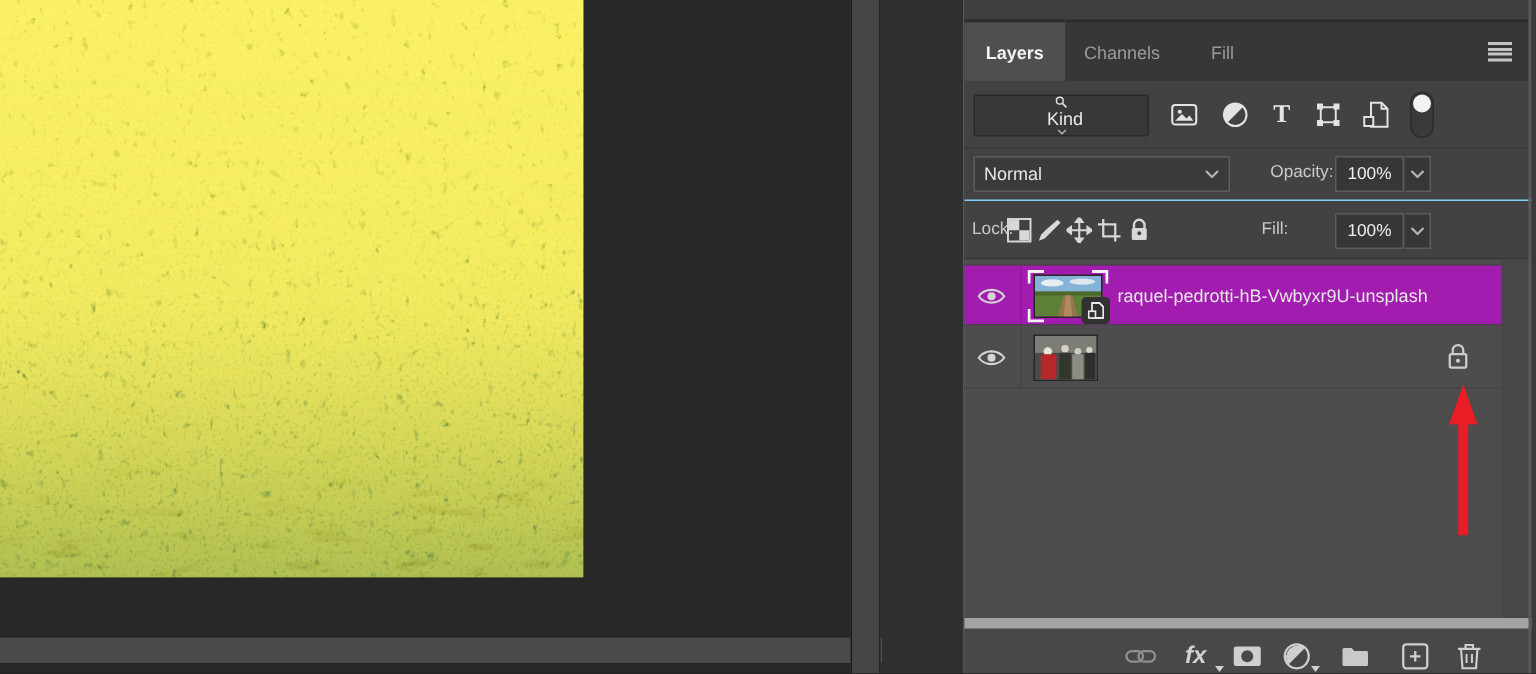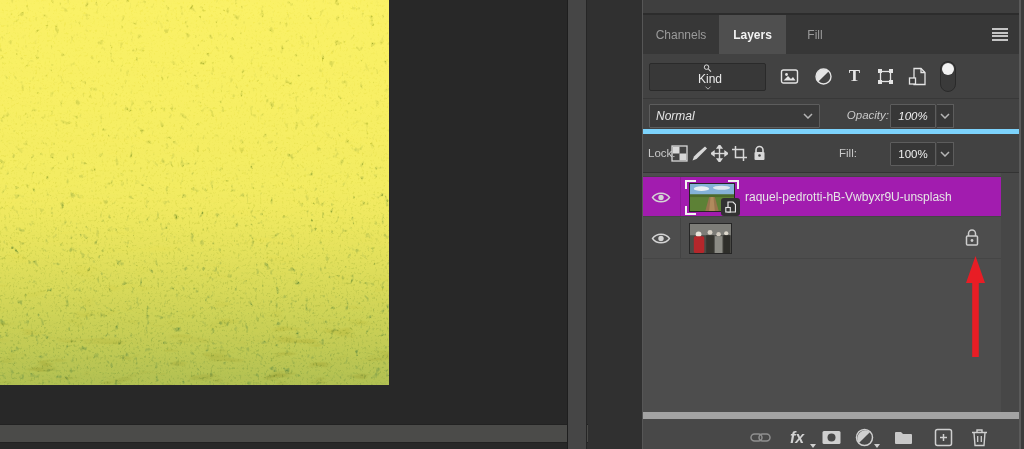--- a/index.html
+++ b/index.html
@@ -30,32 +30,32 @@
 
   .controls { background:#424242; }
   .filter-row { position:relative; height:45px; border-bottom:1px solid #383838; }
   .kind-box { position:absolute; left:6px; top:9px; width:117px; height:28px; background:#383838; border:1px solid #2a2a2a; border-radius:2px; display:flex; align-items:center; padding:0 6px;flex-direction:column; }
   .kind-label { font-size:12px; color:#eaeaea; margin-left:5px; flex:1; }
   .f-icon { position:absolute; top:13px; width:19px; height:19px; }
   .type-glyph { font-family:"Liberation Serif", serif; font-weight:bold; font-size:17px; color:#e6e6e6; line-height:19px; text-align:center; width:19px; position:absolute; top:12px; }
   .toggle-pill { position:absolute; left:297px; top:7px; width:16px; height:31px; background:#3a3a3a; border:1px solid #2a2a2a; border-radius:8px; }
   .toggle-pill .knob { position:absolute; left:1px; top:1px; width:12px; height:12px; border-radius:50%; background:#f2f2f2; }
 
-  .blend-row { position:relative; height:35px; border-bottom:5px solid #7dd3fc;font-style:italic; }
+  .blend-row { position:relative; height:35px; border-bottom:1px solid #7dd3fc; }
   .select-box { position:absolute; left:6px; top:5px; width:171px; height:24px; background:#3a3a3a; border:1px solid #5d5d5d; border-radius:1px; display:flex; align-items:center; padding:0 6px; }
   .select-box .sel-label { font-size:12px; color:#e6e6e6; flex:1; }
   .small-label { position:absolute; font-size:11.5px; color:#c9c9c9; }
   .opacity-label { left:186px; top:10px; width:60px; text-align:right; }
   .value-field { position:absolute; width:46px; height:24px; background:#373737; border:1px solid #5d5d5d; border-radius:1px; font-size:11.5px; color:#efefef; text-align:center; line-height:22px; }
   .chev-cell { position:absolute; width:17px; height:24px; background:#373737; border:1px solid #5d5d5d; border-left:none; display:flex; align-items:center; justify-content:center; }
 
   .lock-row { position:relative; height:39px; border-bottom:1px solid #333; }
   .lock-label { left:5px; top:13px; }
   .l-icon { position:absolute; top:11px; width:17px; height:17px; }
-  .fill-label { left:196px; top:13px; width:46px; text-align:left; }
+  .fill-label { left:184px; top:13px; width:46px; text-align:center; }
 
   .layer-list { position:relative; height:239px; background:#4d4d4d; }
   .list-gutter { position:absolute; left:358px; top:0; width:18px; height:239px; background:#474747; }
   .layer-row { position:absolute; left:0; width:358px; height:41px; }
   .row-0 { top:3px; background:#a21caf; border-top:1px solid #454545; border-bottom:1px solid #454545; }
   .row-1 { top:45px; border-bottom:1px solid #454545; }
   .eye-btn { position:absolute; left:8px; top:14px; width:20px; height:13px; }
   .eye-divider { position:absolute; left:37px; top:0; width:1px; height:100%; background:rgba(0,0,0,0.12); }
   .thumb-frame { position:absolute; left:42px; top:3px; width:54px; height:35px; }
   .thumb-img { position:absolute; border:1px solid #262626; }
@@ -124,22 +124,22 @@
     <div class="h-scrollbar"></div>
   </div>
 
   <div class="v-scrollbar"></div>
   <div class="gap-column"></div>
 
   <div class="panel">
     <div class="header-strip"></div>
 
     <div class="tabbar">
+      <div class="tab tab-layers active">Layers</div>
       <div class="tab tab-channels">Channels</div>
-      <div class="tab tab-layers active">Layers</div>
       <div class="tab tab-paths">Fill</div>
       <div class="hamburger">
           <span></span>
           <span></span>
           <span></span>
           <span></span>
         </div>
     </div>
 
     <div class="controls">

